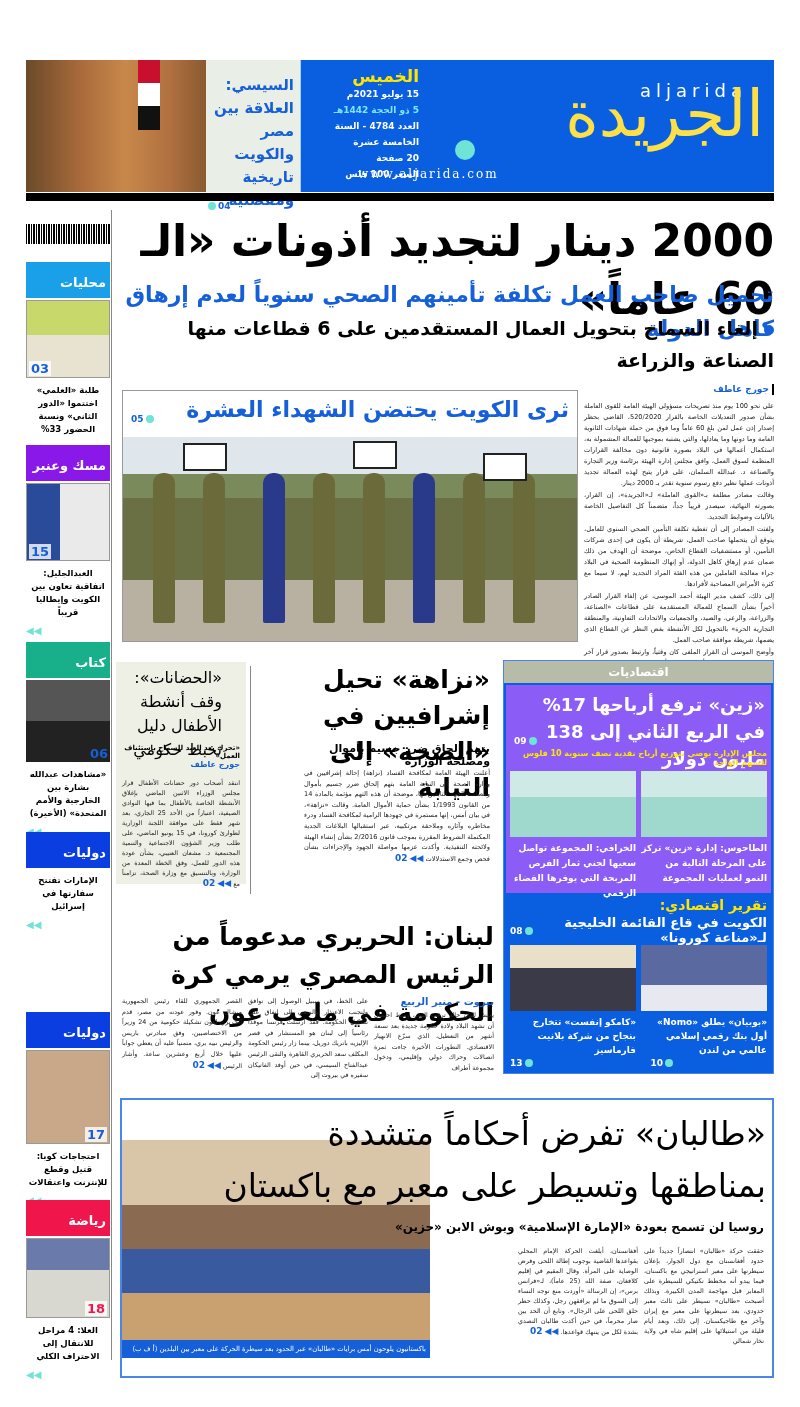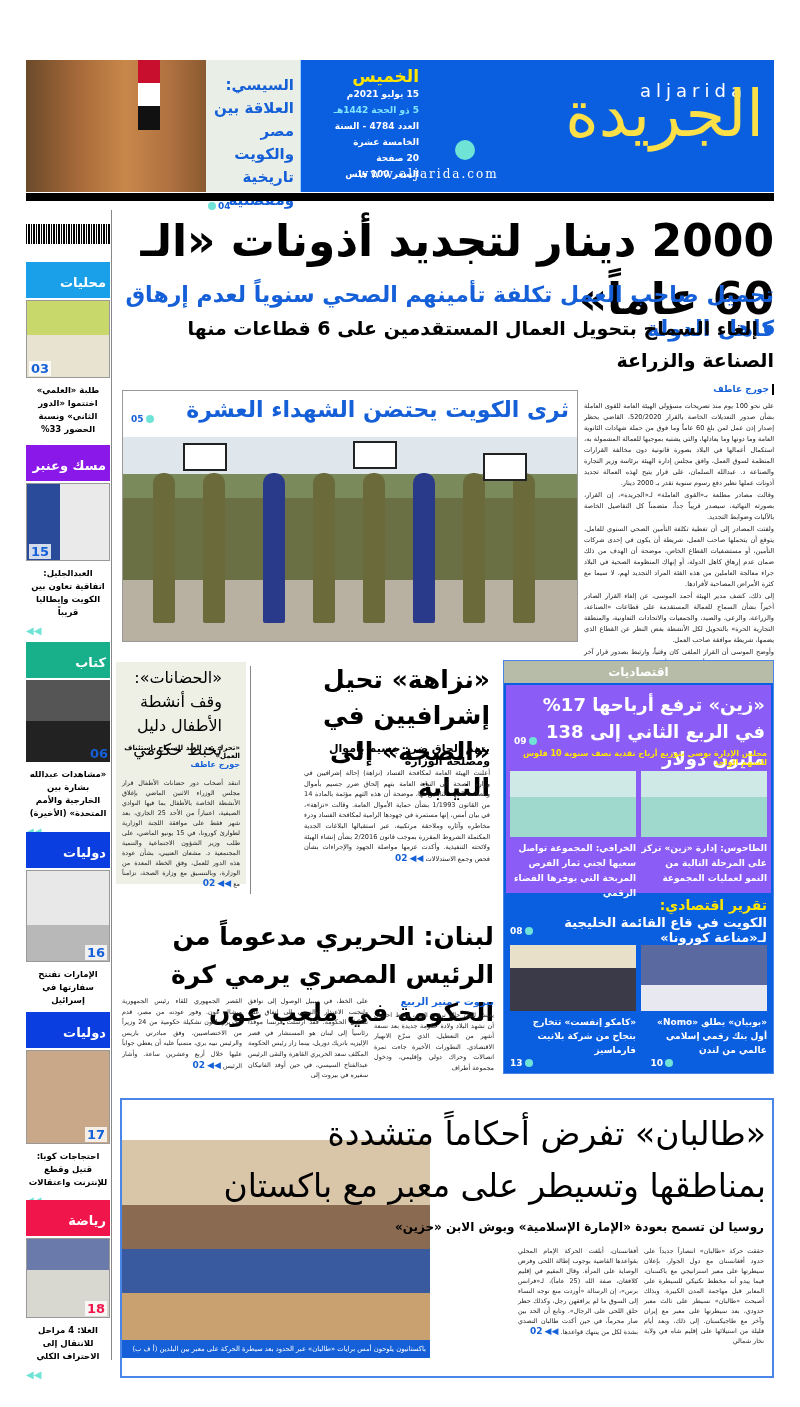--- a/index.html
+++ b/index.html
@@ -141,23 +141,20 @@
   <div class="hd" style="background:#17b08a">كتاب</div>
   <div class="ph" style="background:linear-gradient(#555 0 50%,#222 50%);border:none;height:82px">
       <span class="num" style="left:auto;right:0;background:none">06</span>
     </div>
   <div class="cap">«مشاهدات عبدالله بشارة بين الخارجية والأمم المتحدة» (الأخيرة)</div>
   <div class="arr">◀◀</div>
 </div>
 
 <div class="sec" style="top:832px">
   <div class="hd" style="background:#0a3ee0">دوليات</div>
-  <div class="ph" style="background:linear-gradient(#e8e8e8 0 60%,#b8b8b8 60%);height:92px">
-      <span class="num" style="left:auto;right:2px">16</span>
-    </div>
   <div class="cap">الإمارات تفتتح سفارتها في إسرائيل</div>
   <div class="arr">◀◀</div>
 </div>
 
 <div class="sec" style="top:1012px">
   <div class="hd" style="background:#0a3ee0">دوليات</div>
   <div class="ph" style="background:#c8a888;height:94px">
       <span class="num" style="left:auto;right:2px">17</span>
     </div>
   <div class="cap">احتجاجات كوبا: قتيل وقطع للإنترنت واعتقالات</div>

